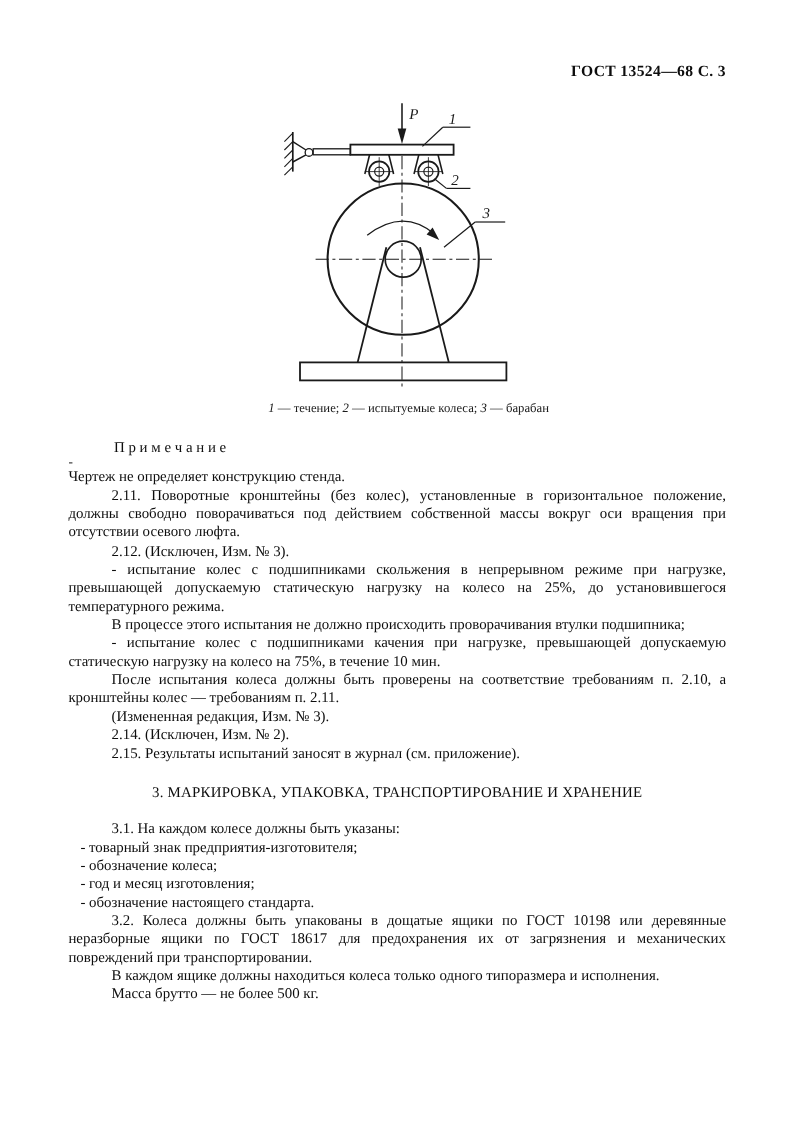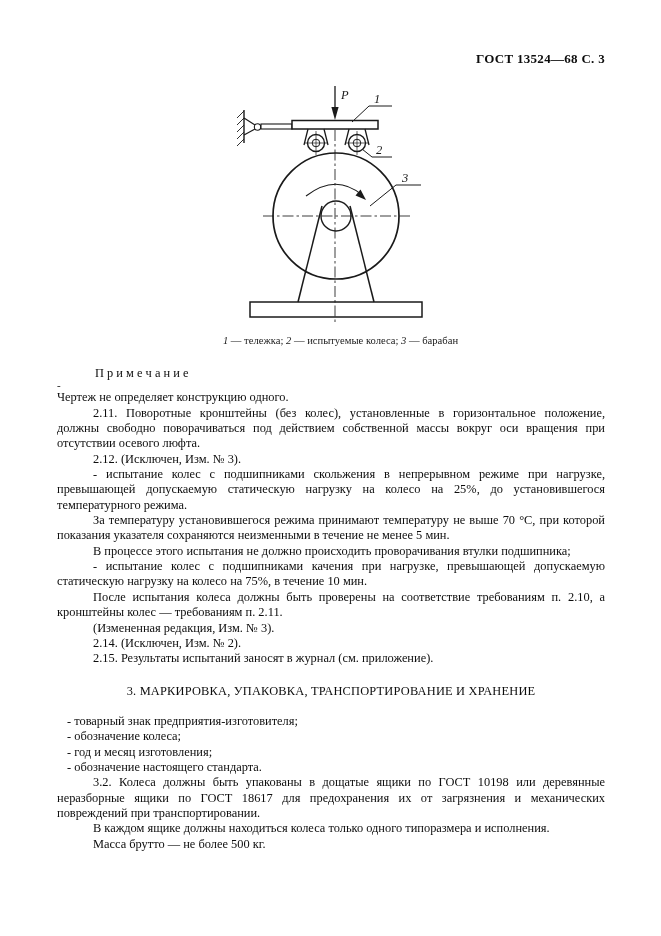--- a/index.html
+++ b/index.html
@@ -121,41 +121,41 @@
     </g>
 
     <g>
       <line class="outline" x1="370" y1="206" x2="396" y2="185" stroke-width="1"></line>
       <line class="outline" x1="396" y1="185" x2="421" y2="185" stroke-width="1"></line>
       <text class="fig-label" x="402" y="182">3</text>
     </g>
   </svg>
 
   <div class="figure-caption">
-    <span class="fig-num">1</span><span> — тележка; </span><span class="fig-num">2</span><span> — испытуемые колеса; </span><span class="fig-num">3</span><span> — барабан</span>
+    <span class="fig-num">1</span><span> — течение; </span><span class="fig-num">2</span><span> — испытуемые колеса; </span><span class="fig-num">3</span><span> — барабан</span>
   </div>
 
   <div class="body-text">
     <p class="note-label">П р и м е ч а н и е</p>
     <p class="mark-line">-</p>
-    <p class="noindent">Чертеж не определяет конструкцию одного.</p>
+    <p class="noindent">Чертеж не определяет конструкцию стенда.</p>
 
     <p>2.11. Поворотные кронштейны (без колес), установленные в горизонтальное положение, должны свободно поворачиваться под действием собственной массы вокруг оси вращения при отсутствии осевого люфта.</p>
     <p><span>2.12. </span><span class="b">(Исключен, Изм. № 3).</span></p>
     <p>- испытание колес с подшипниками скольжения в непрерывном режиме при нагрузке, превышающей допускаемую статическую нагрузку на колесо на 25%, до установившегося температурного режима.</p>
-    <p>За температуру установившегося режима принимают температуру не выше 70 °С, при которой показания указателя сохраняются неизменными в течение не менее 5 мин.</p>
     <p>В процессе этого испытания не должно происходить проворачивания втулки подшипника;</p>
     <p>- испытание колес с подшипниками качения при нагрузке, превышающей допускаемую статическую нагрузку на колесо на 75%, в течение 10 мин.</p>
     <p>После испытания колеса должны быть проверены на соответствие требованиям п. 2.10, а кронштейны колес — требованиям п. 2.11.</p>
     <p><span class="b">(Измененная редакция, Изм. № 3).</span></p>
     <p><span>2.14. </span><span class="b">(Исключен, Изм. № 2).</span></p>
     <p>2.15. Результаты испытаний заносят в журнал (см. приложение).</p>
 
     <p class="sec-heading">3. МАРКИРОВКА, УПАКОВКА, ТРАНСПОРТИРОВАНИЕ И ХРАНЕНИЕ</p>
 
+    <p>3.1. На каждом колесе должны быть указаны:</p>
     <p class="li3">- товарный знак предприятия-изготовителя;</p>
     <p class="li3">- обозначение колеса;</p>
     <p class="li3">- год и месяц изготовления;</p>
     <p class="li3">- обозначение настоящего стандарта.</p>
     <p>3.2. Колеса должны быть упакованы в дощатые ящики по ГОСТ 10198 или деревянные неразборные ящики по ГОСТ 18617 для предохранения их от загрязнения и механических повреждений при транспортировании.</p>
     <p>В каждом ящике должны находиться колеса только одного типоразмера и исполнения.</p>
     <p>Масса брутто — не более 500 кг.</p>
   </div>
 
 </div>

